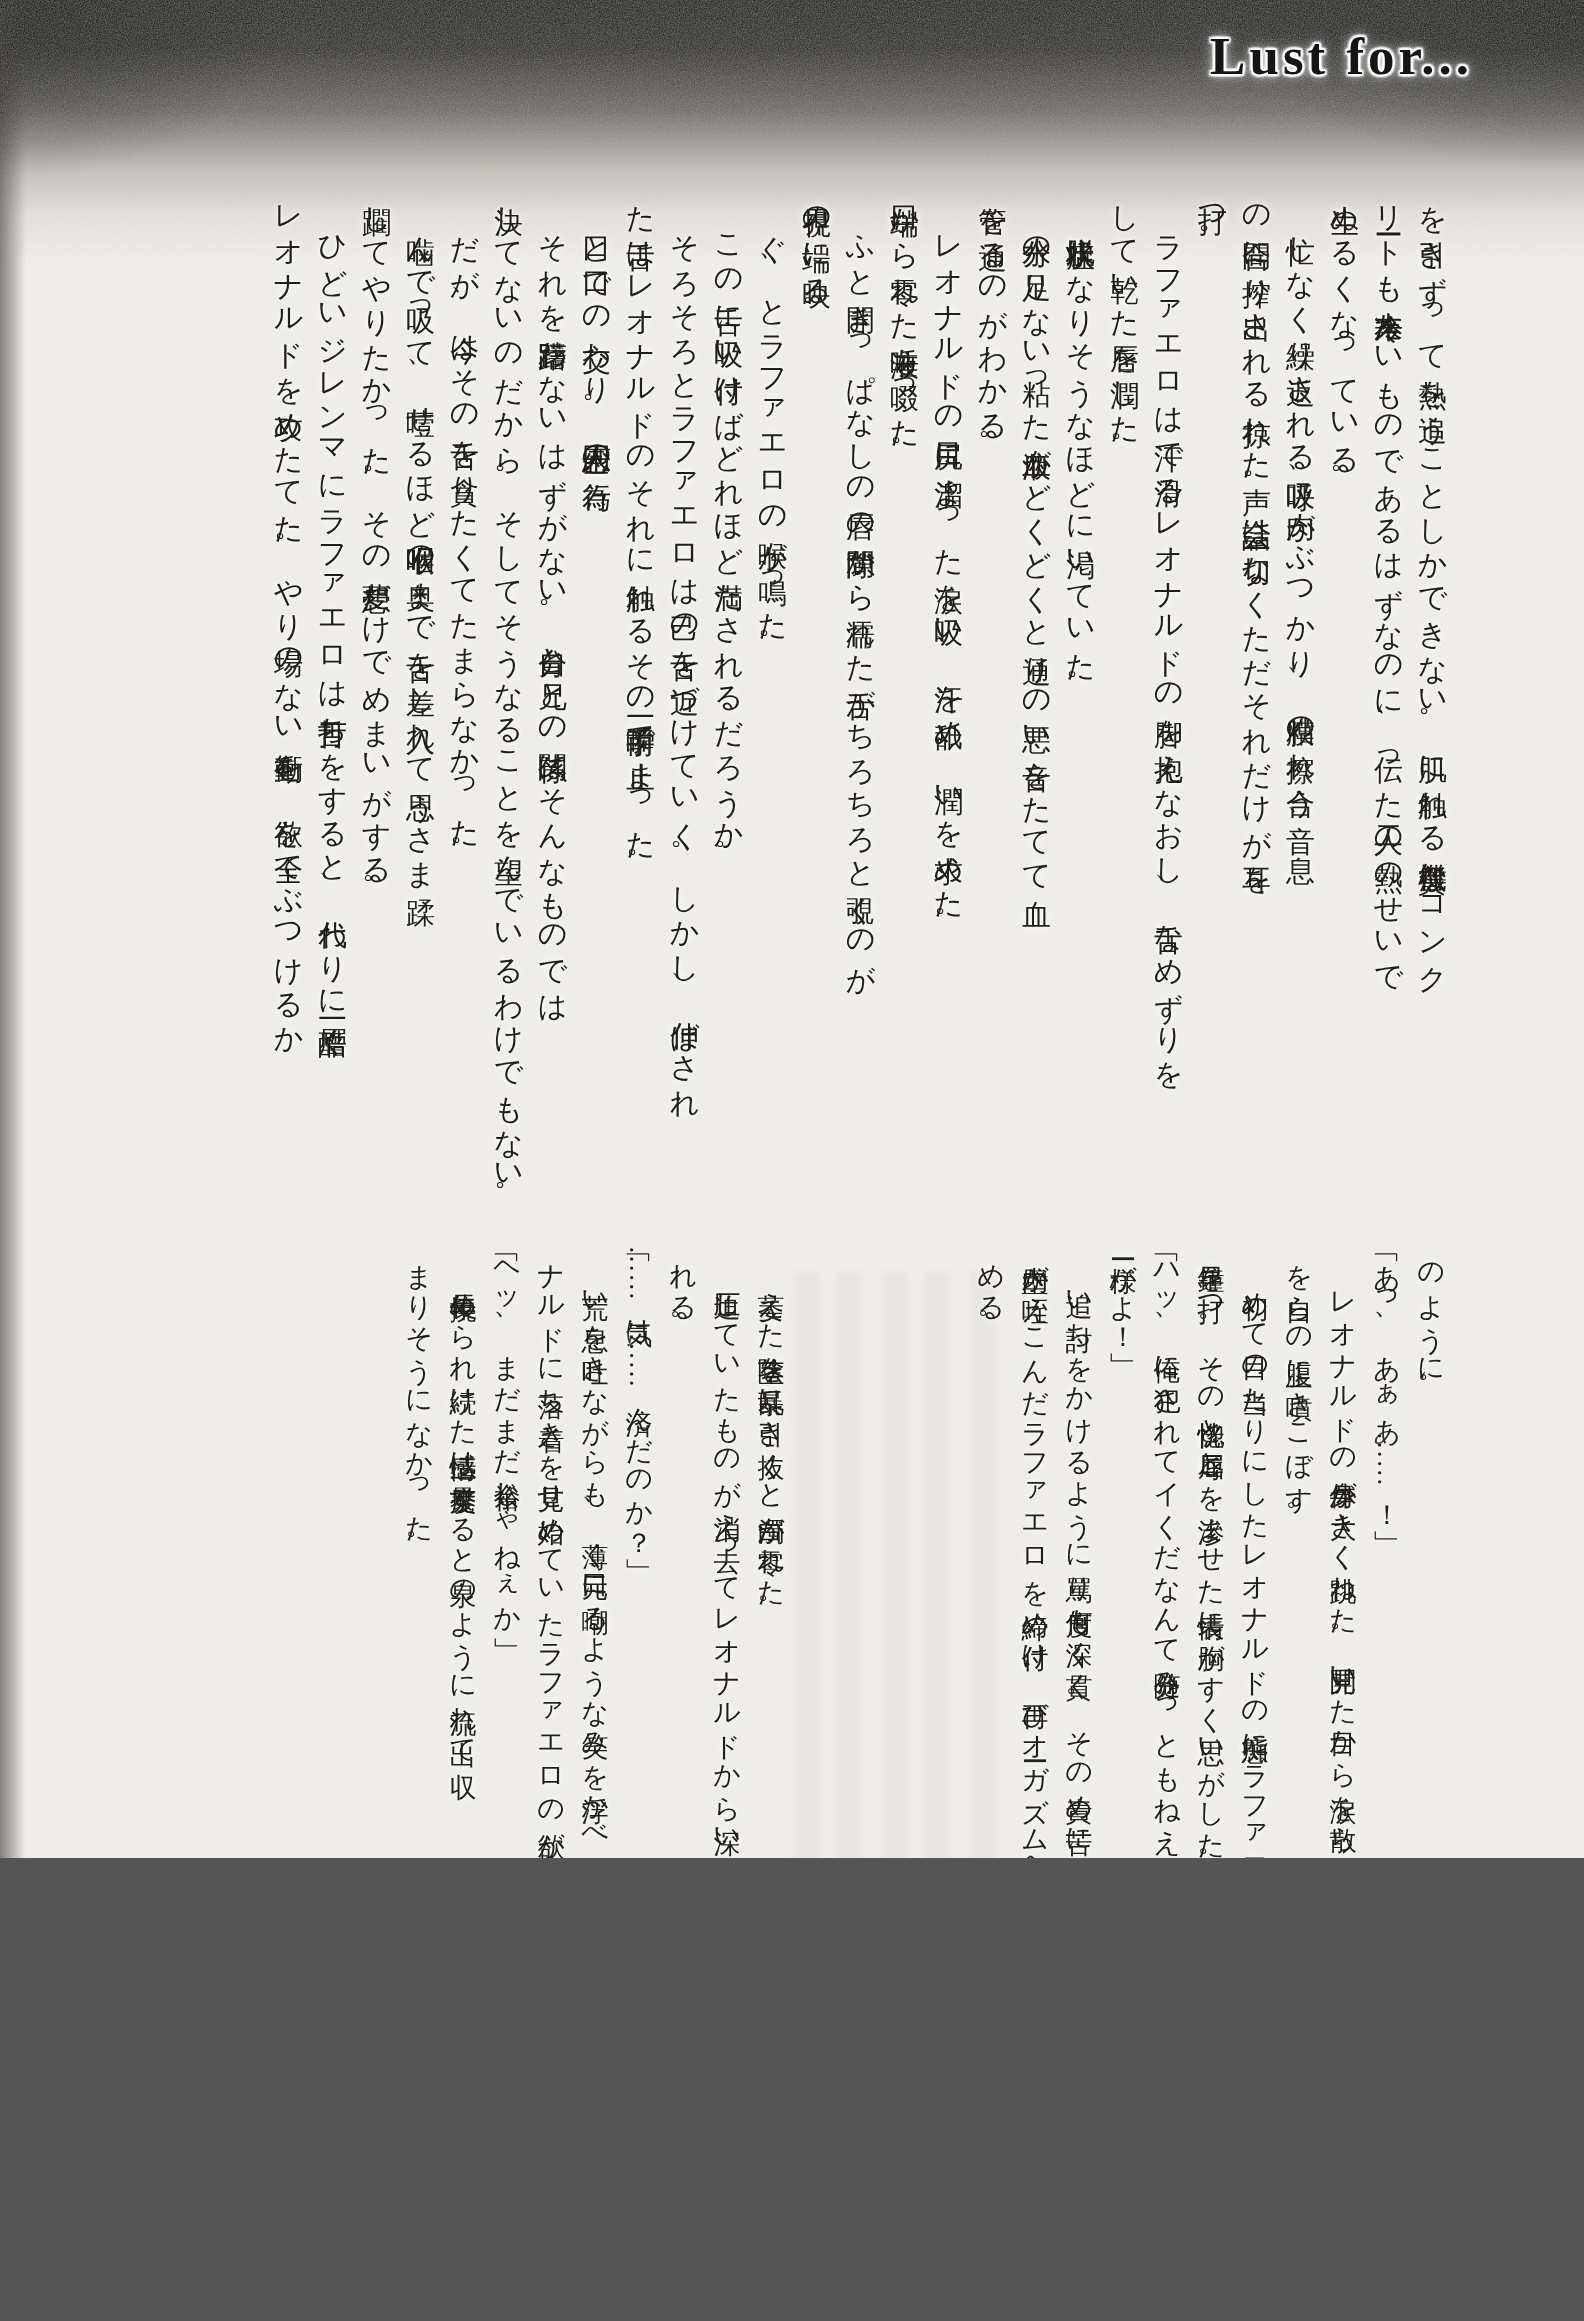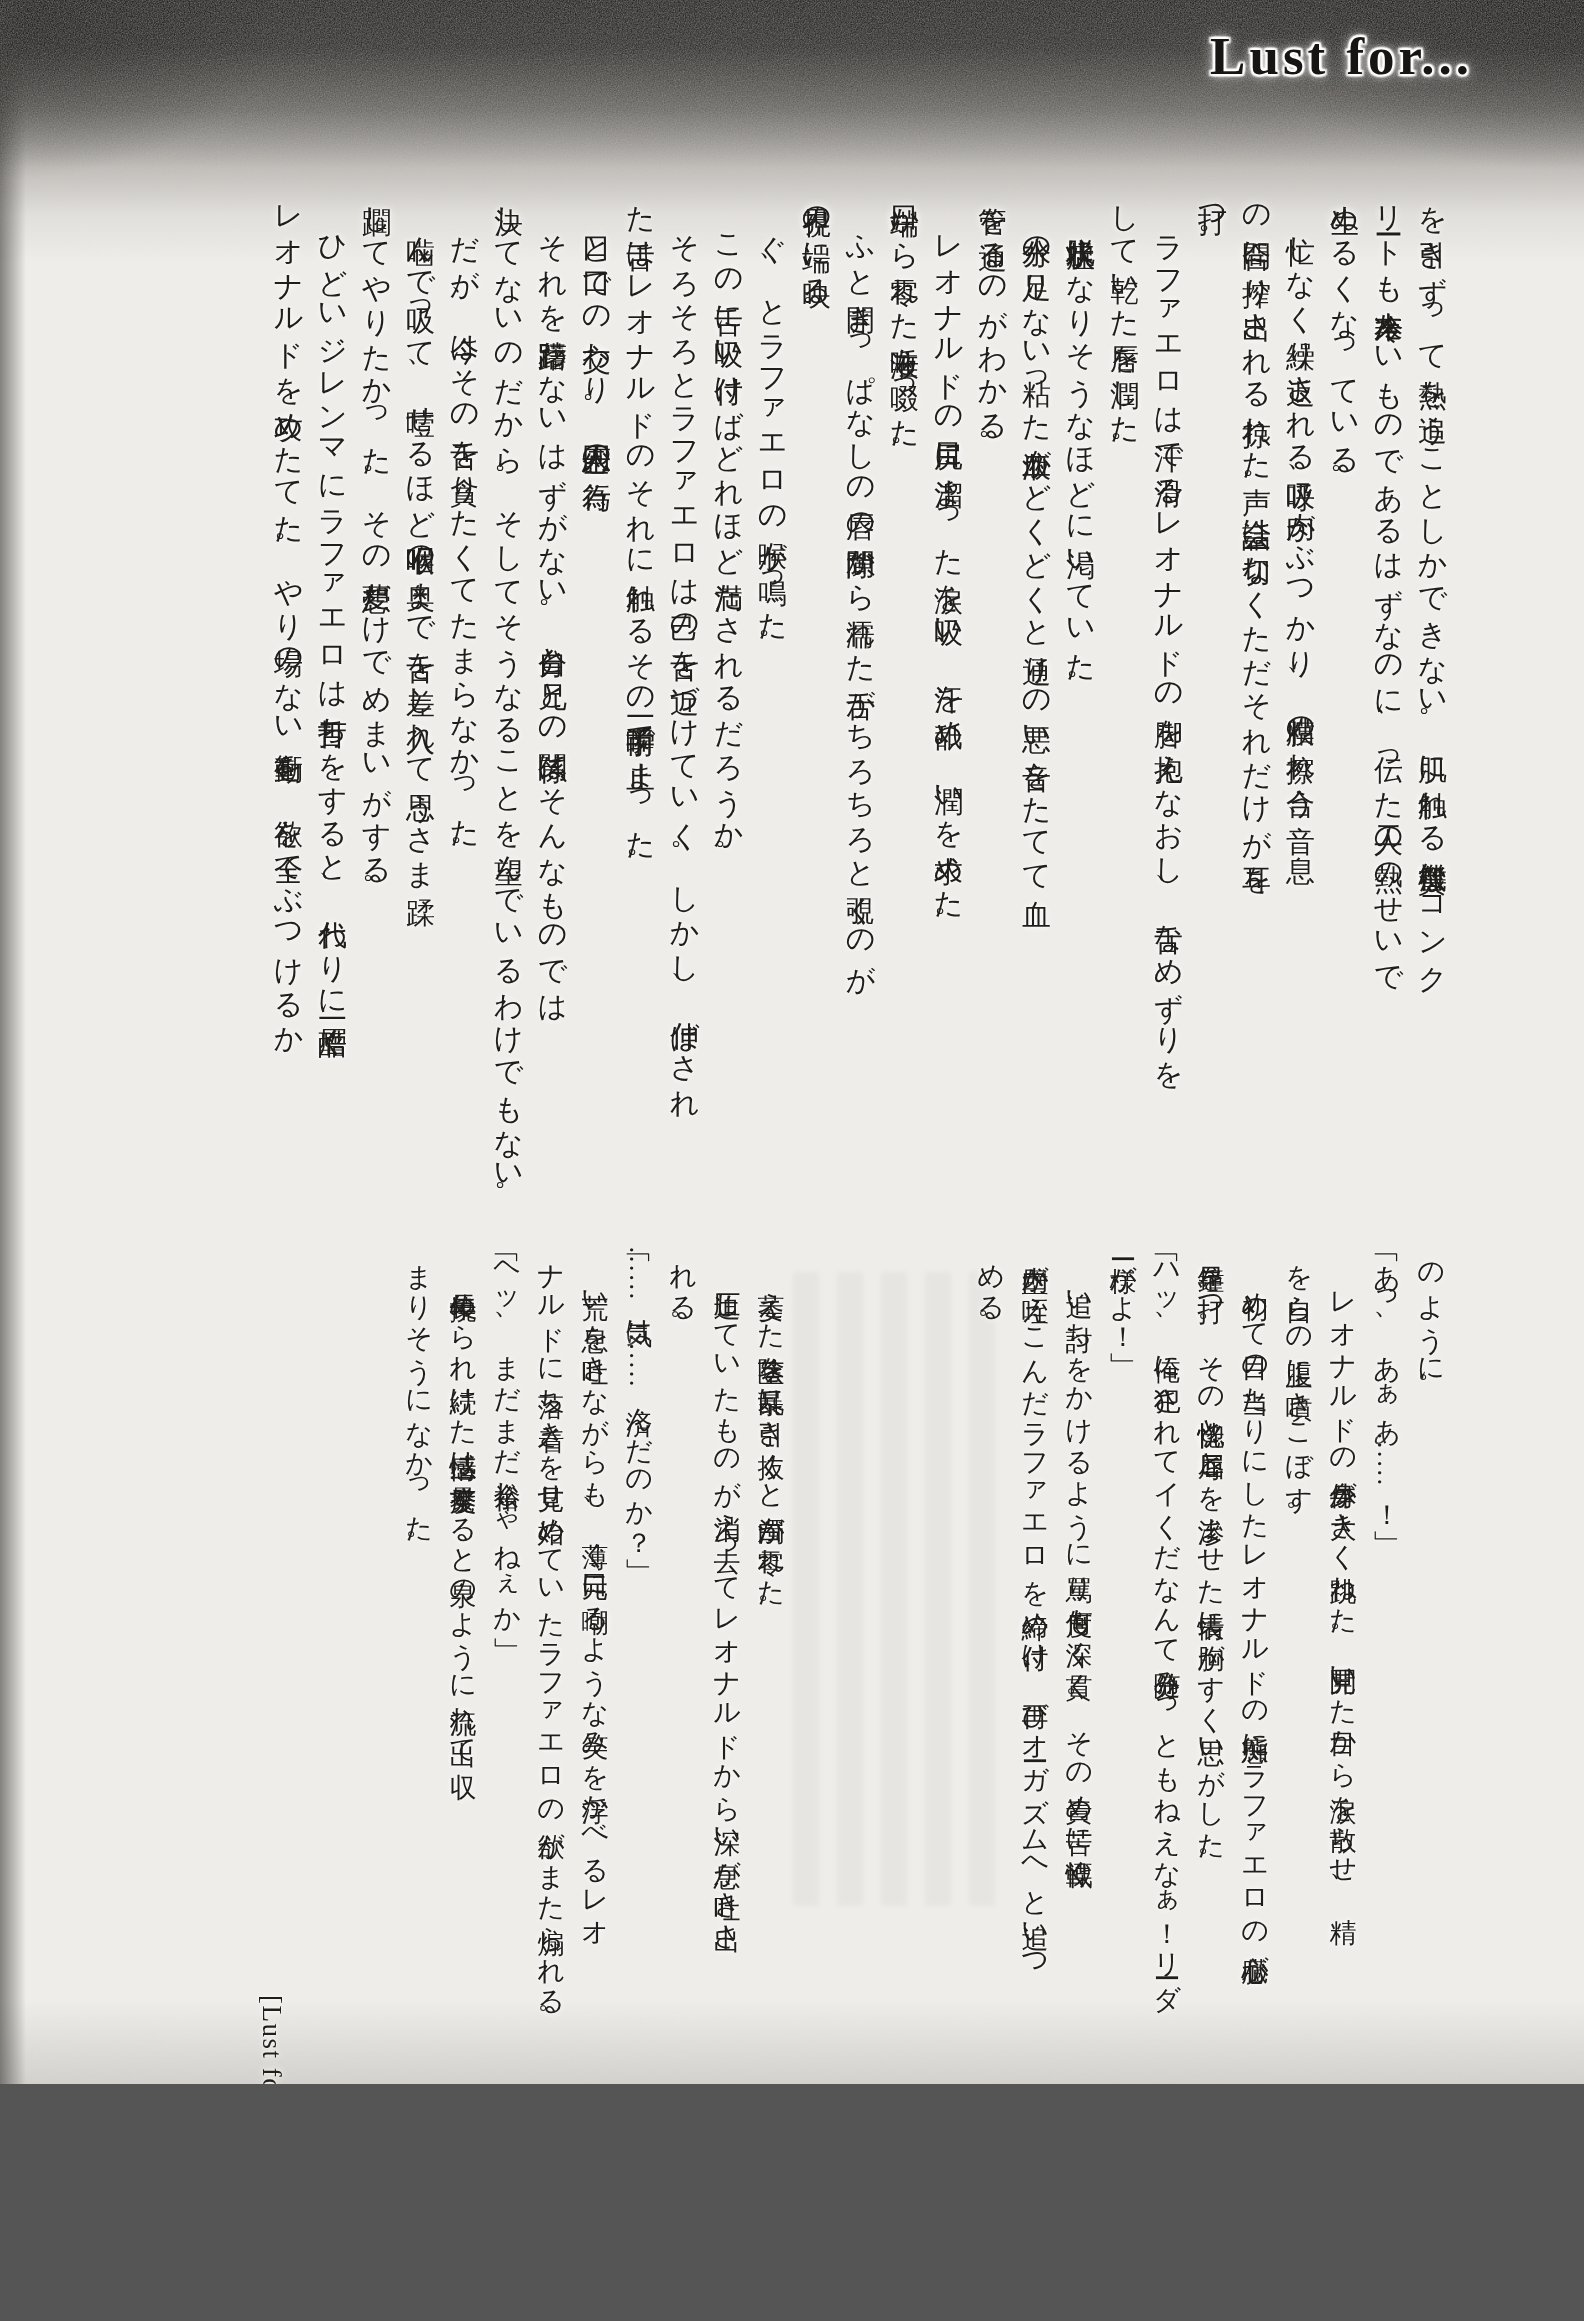--- a/index.html
+++ b/index.html
@@ -3,21 +3,21 @@
 <meta charset="utf-8">
 <style>
   html, body { margin: 0; padding: 0; }
   body {
     width: 1584px; height: 2322px;
     background: #555;
     font-family: "Liberation Serif", "DejaVu Serif", serif;
   }
   .page {
     position: relative;
-    width: 1584px; height: 2084px;
+    width: 1584px; height: 1858px;
     background: var(--paper, #efedea);
     overflow: hidden;
     font-family: Liberation Serif, serif;
   }
   
   .band-top {
     position: absolute; left: 0; top: 0; width: 1584px; height: 262px;
     background:
       radial-gradient(416px 257px at 0% 0%, rgba(0,0,0,0.55), rgba(0,0,0,0) 70%),
       radial-gradient(515px 238px at 100% 0%, rgba(0,0,0,0.5), rgba(0,0,0,0) 72%),

